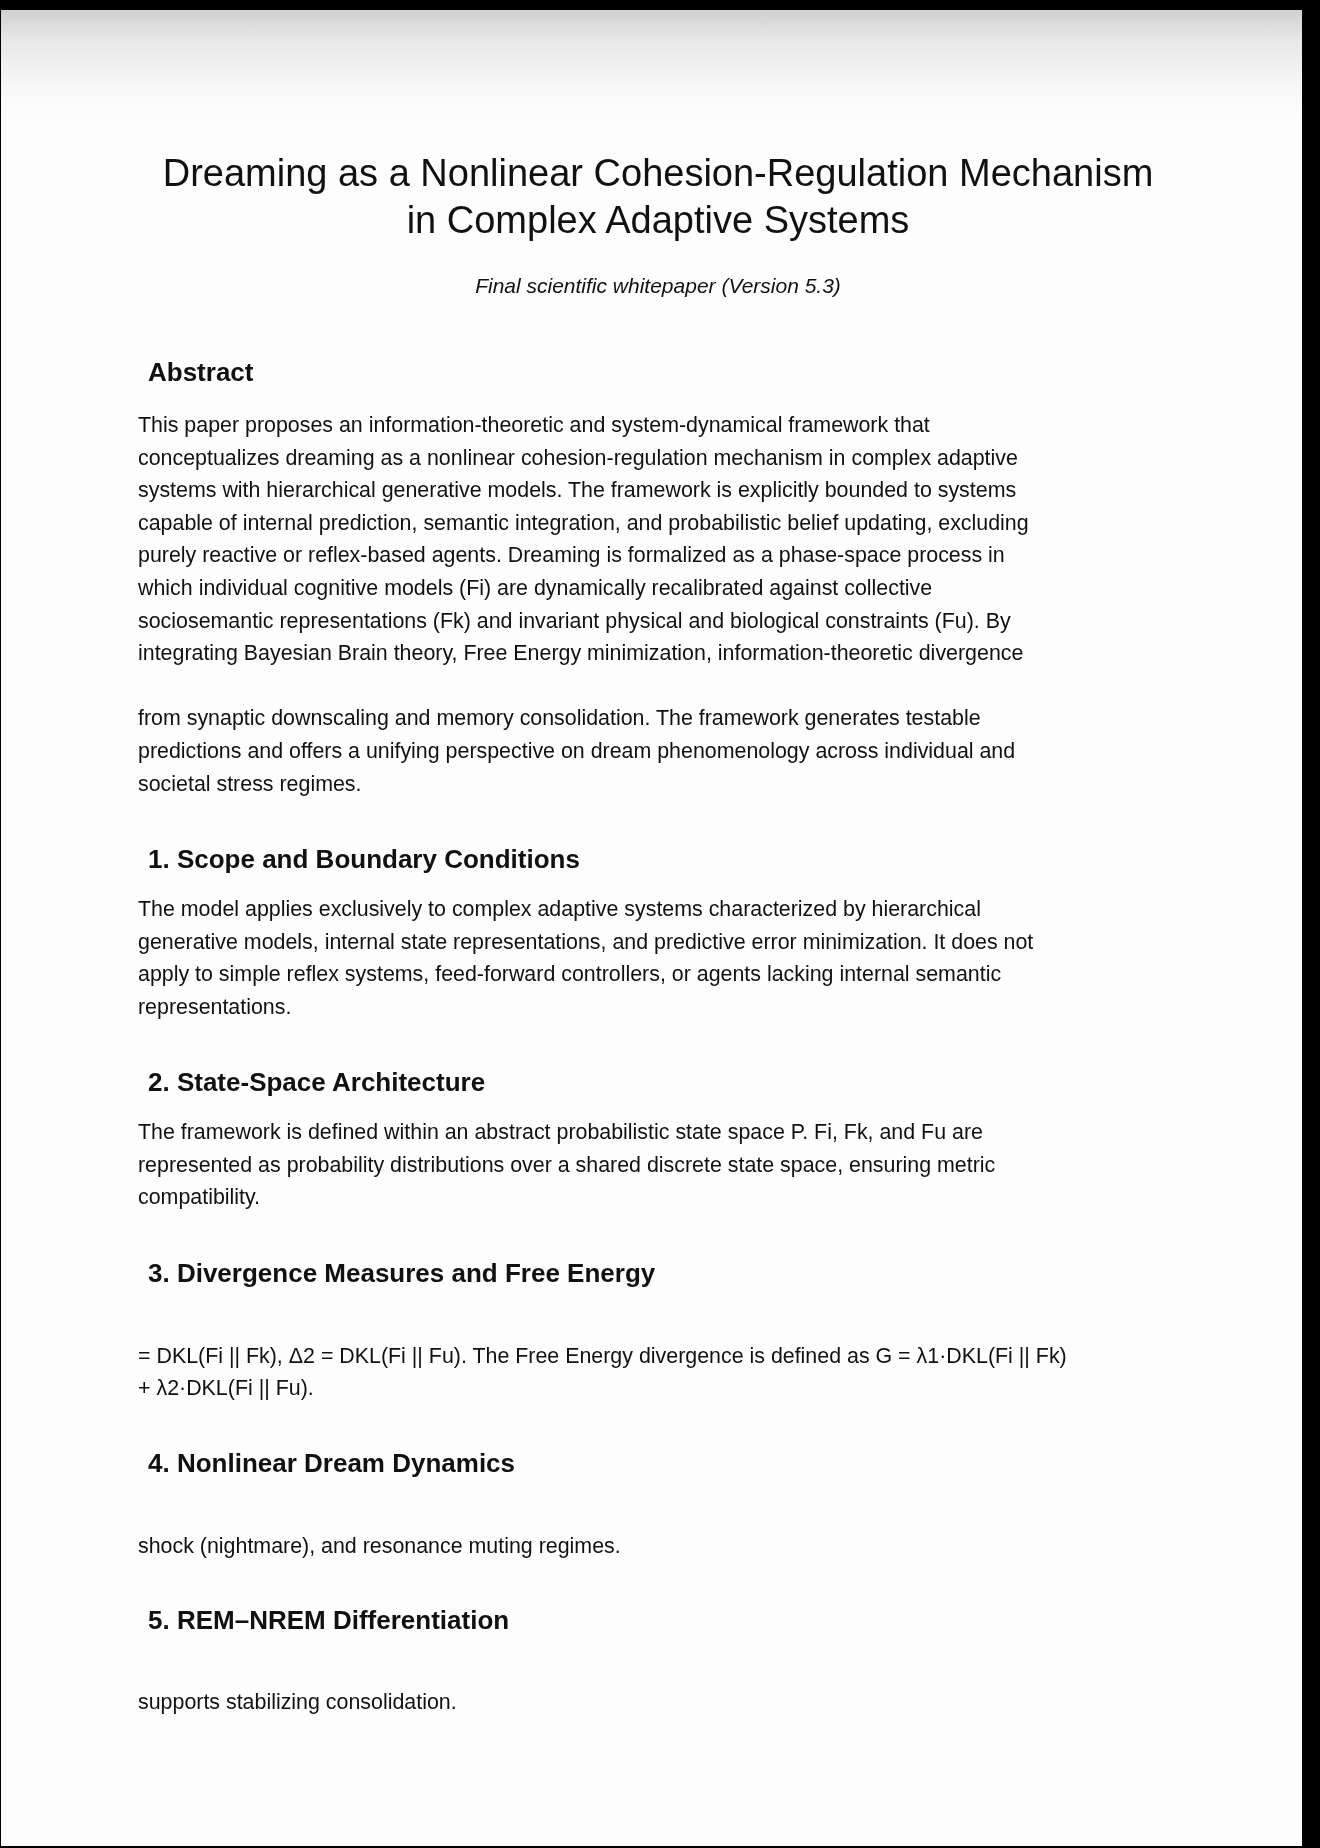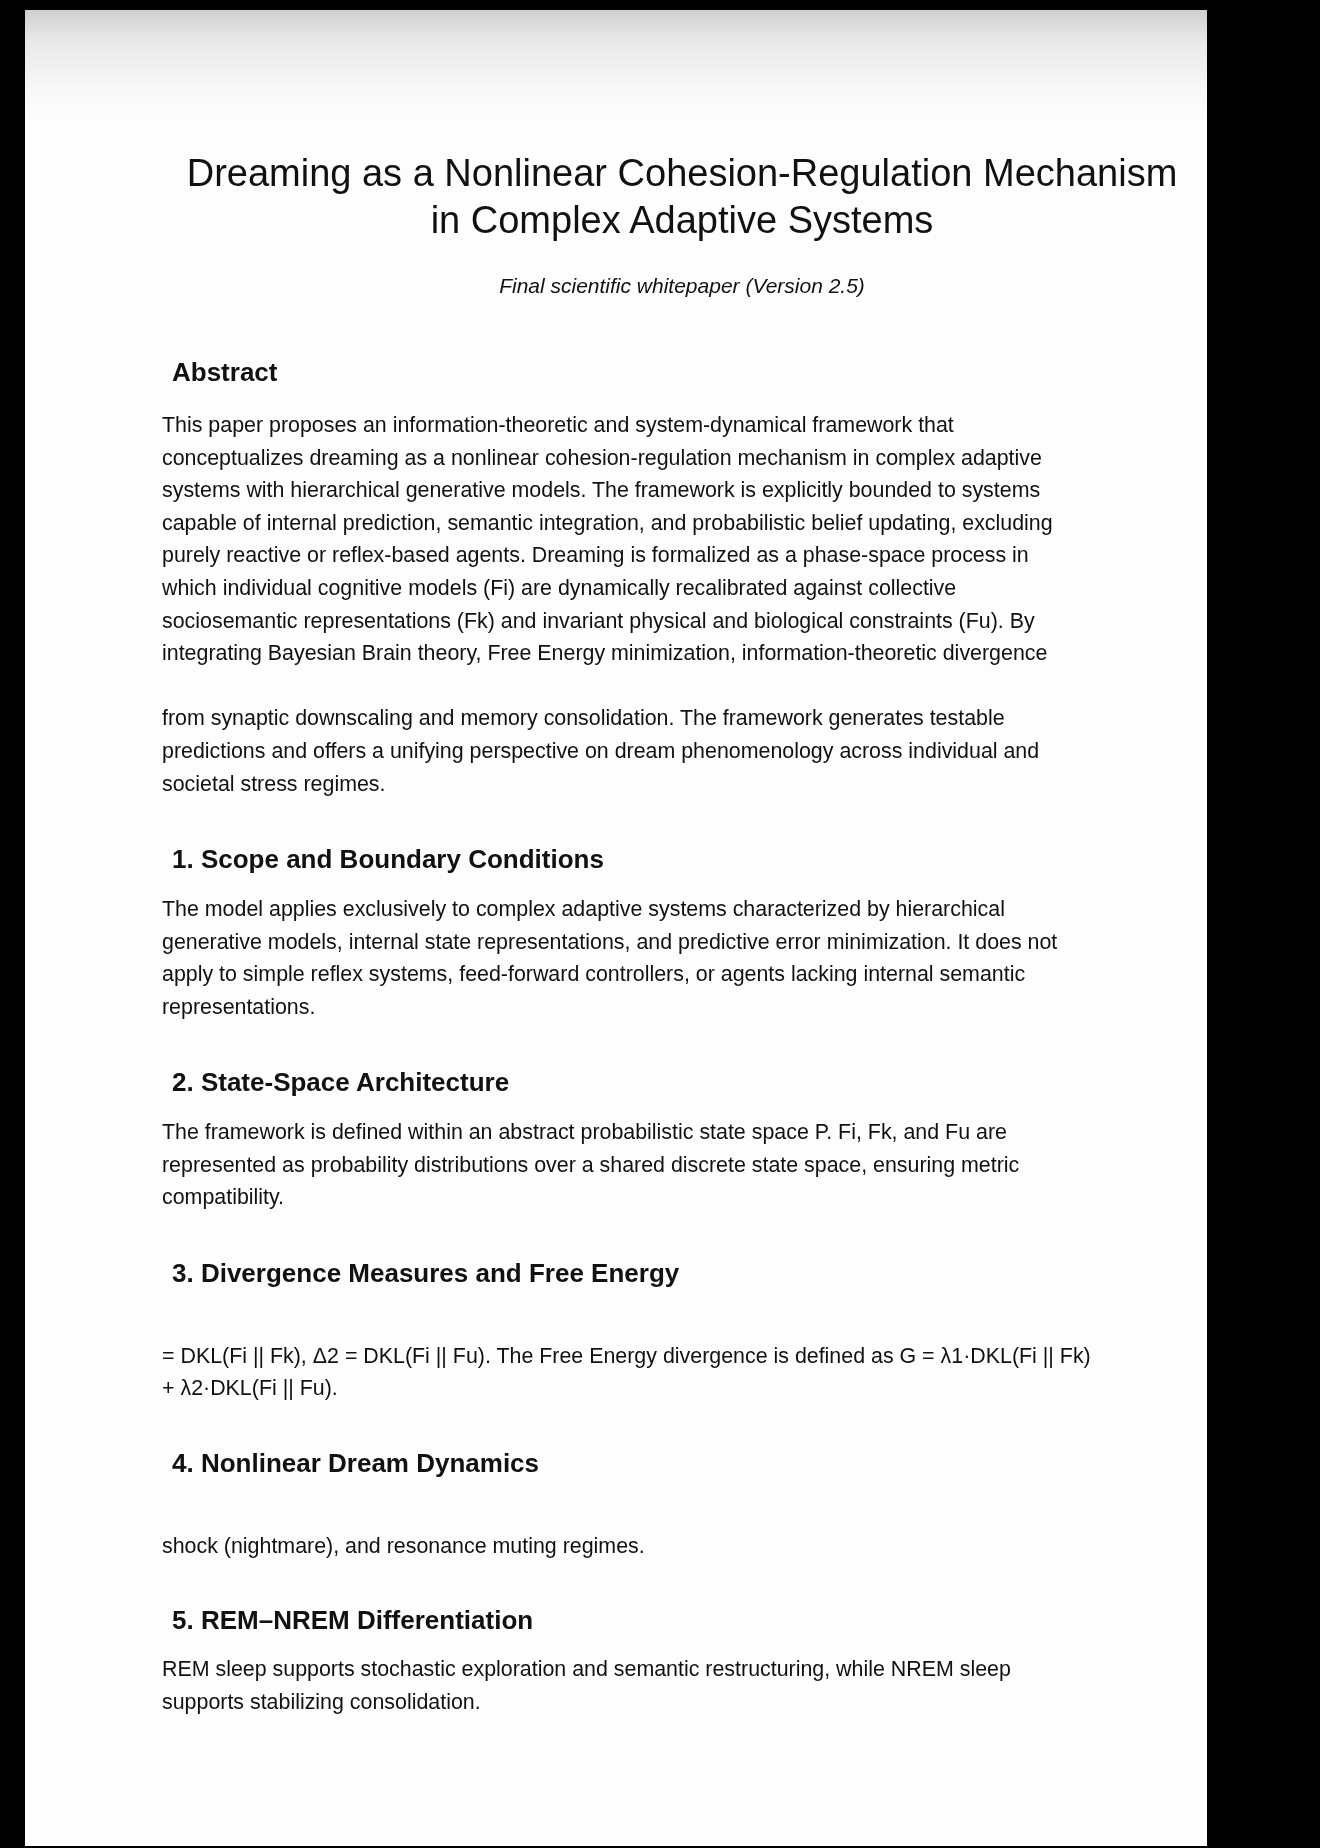--- a/index.html
+++ b/index.html
@@ -1,21 +1,21 @@
 <!DOCTYPE html>
 <html><head>
 <meta charset="utf-8">
 <style>
   html, body { margin: 0; padding: 0; }
   body {
     width: 1320px; height: 1848px; background: #000; overflow: hidden;
     font-family: "Liberation Sans", sans-serif; color: #111;
   }
   .page {
-    position: absolute; left: 25px; top: 10px; width: 1182px; height: 1836px;
+    position: absolute; left: 1px; top: 10px; width: 1301px; height: 1836px;
     background: linear-gradient(to bottom, #cfcfcf 0px, #e8e8e8 30px, #f8f8f8 80px, #fdfdfd 110px, #fdfdfd 100%);
     overflow: hidden;
   }
   .content { position: absolute; left: 137px; top: 0; width: 1040px; }
   .title {
     position: absolute; left: 0; top: 140px; width: 1040px; text-align: center;
     font-size: 38px; line-height: 47px; font-weight: normal; color: #111; margin: 0;
   }
   .subtitle {
     position: absolute; left: 0; top: 263px; width: 1040px; text-align: center;
@@ -32,21 +32,21 @@
 </head>
 <body>
 
 <div class="page">
   <div class="content">
 
     <h1 class="title">
       <span>Dreaming as a Nonlinear Cohesion-Regulation Mechanism</span><br>
       <span>in Complex Adaptive Systems</span>
     </h1>
-    <div class="subtitle">Final scientific whitepaper (Version 2.5)</div>
+    <div class="subtitle">Final scientific whitepaper (Version 5.3)</div>
 
     <h2 style="top:336px">Abstract</h2>
     <p class="body" style="top:399px">
       <span>This paper proposes an information-theoretic and system-dynamical framework that</span><br>
       <span>conceptualizes dreaming as a nonlinear cohesion-regulation mechanism in complex adaptive</span><br>
       <span>systems with hierarchical generative models. The framework is explicitly bounded to systems</span><br>
       <span>capable of internal prediction, semantic integration, and probabilistic belief updating, excluding</span><br>
       <span>purely reactive or reflex-based agents. Dreaming is formalized as a phase-space process in</span><br>
       <span>which individual cognitive models (Fi) are dynamically recalibrated against collective</span><br>
       <span>sociosemantic representations (Fk) and invariant physical and biological constraints (Fu). By</span><br>
@@ -80,18 +80,18 @@
     </p>
 
     <h2 style="top:1427px">4. Nonlinear Dream Dynamics</h2>
     <p class="body" style="top:1487px">
       <br>
       <span>shock (nightmare), and resonance muting regimes.</span>
     </p>
 
     <h2 style="top:1584px">5. REM–NREM Differentiation</h2>
     <p class="body" style="top:1643px">
-      <span>REM sleep supports stochastic exploration and semantic restructuring, while NREM sleep</span><br>
+      <br>
       <span>supports stabilizing consolidation.</span>
     </p>
 
   </div>
 </div>
 
 </body></html>

